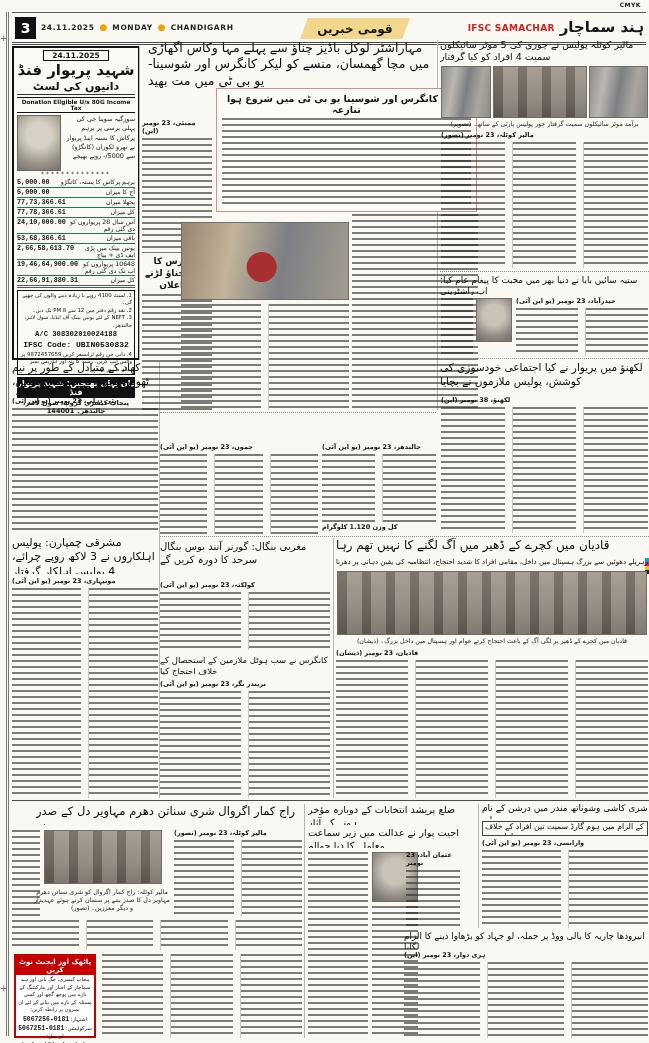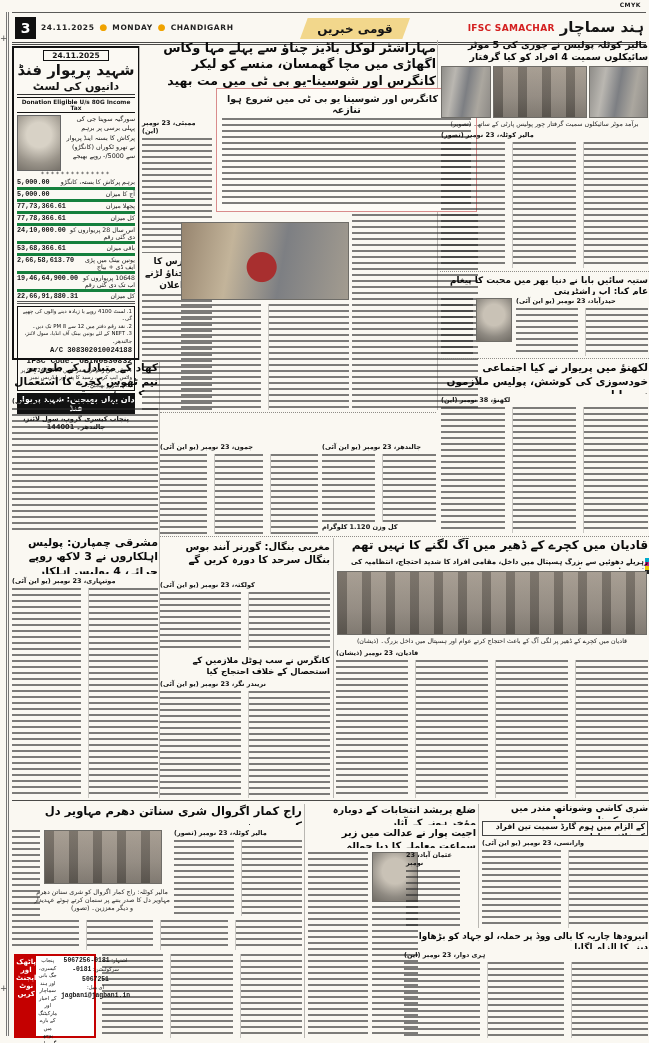--- a/index.html
+++ b/index.html
@@ -1,21 +1,21 @@
 <!DOCTYPE html>
 <html><head>
 <meta charset="utf-8">
 <style>
   html,body{margin:0;padding:0;background:#e8e6e0}
   .page{position:relative;width:649px;height:1043px;background:#faf8f2;overflow:hidden;
         font-family:"DejaVu Sans",sans-serif;color:#141414}
   .page *{box-sizing:border-box}
   .abs{position:absolute}
   
-  .hl{direction:rtl;font-weight:bold;text-align:right;line-height:1.3;color:#0a0a0a;overflow:hidden}
+  .hl{direction:rtl;font-weight:normal;text-align:left;line-height:1.3;color:#0a0a0a;overflow:hidden}
   
   .tx{background:repeating-linear-gradient(180deg, rgba(40,40,40,.60) 0 2px, transparent 2px 6px)}
   .s{position:absolute;display:flex;flex-direction:column}
   .g{flex:1}
   .cols{display:flex;gap:7px;flex:1}
   .cols>div{flex:1}
   .cols>div+div{border-left:1px solid #c9c7c2}
   .dl{direction:rtl;font-size:6.5px;font-weight:bold;text-align:left;margin-bottom:2px;line-height:1.2}
   .xh{direction:rtl;font-weight:bold;text-align:center;font-size:9px;line-height:1.3;margin:3px 0}
   .cap{direction:rtl;font-size:6.3px;text-align:center;line-height:1.3;color:#1c1c1c;overflow:hidden}
@@ -60,37 +60,37 @@
   .don-t2{direction:rtl;text-align:center;font-weight:bold;font-size:11px;line-height:1.2;
           border-bottom:1px solid #333;padding-bottom:1px}
   .don-bar{font-size:5.8px;font-weight:bold;text-align:center;border-top:1px solid #111;
            border-bottom:1px solid #111;margin:2px 0;padding:1px 0}
   .don-row{display:flex;gap:3px}
   .don-photo{width:44px;height:56px;border:1px solid #666;flex:none;
              background:radial-gradient(circle at 50% 35%,#d8d2c6 0 30%,#9a948a 70%,#77726a 100%)}
   .don-txt{direction:rtl;font-size:6.4px;line-height:1.45;text-align:right}
   .stars{text-align:center;font-size:6px;letter-spacing:2px;line-height:1.1;color:#222}
   .led{display:flex;justify-content:space-between;align-items:baseline;
-       border-bottom:3px solid #15803d;padding:.5px 0}
+       border-bottom:1px solid #15803d;padding:.5px 0}
   .led .amt{font-family:"Liberation Mono",monospace;font-weight:bold;font-size:6.8px}
   .led .lbl{direction:rtl;font-size:6.2px}
   .led.total{border-bottom:3px double #555}
   .notes{border:1px solid #111;margin-top:2px;padding:1px 2px;direction:rtl;
          font-size:5.4px;line-height:1.4;text-align:right}
-  .neft{direction:ltr;font-weight:bold;font-size:7.2px;
+  .neft{direction:ltr;text-align:center;font-weight:bold;font-size:7.2px;
         font-family:"Liberation Mono",monospace}
   .sendbar{background:#111;color:#fff;direction:rtl;text-align:center;font-weight:bold;
            font-size:8px;padding:1.5px 0;margin-top:2px}
   .addr{direction:rtl;text-align:center;font-weight:bold;font-size:6.6px;margin-top:1px}
   .leadbox{position:absolute;border:1.5px solid #d98c8c;background:#fdfbf6;
            padding:4px 5px;display:flex;flex-direction:column}
   .kick{direction:rtl;font-weight:bold;text-align:center;font-size:9.5px;margin-bottom:3px}
   
   .redbox{position:absolute;left:14px;top:954px;width:82px;height:84px;border:2px solid #c40000;
-          background:#fff;display:flex;flex-direction:row}
+          background:#fff;display:flex;flex-direction:column}
   .red-t{background:#c40000;color:#fff;direction:rtl;text-align:center;font-weight:bold;
          font-size:7px;padding:1.5px 0}
   .red-b{direction:rtl;font-size:5.2px;line-height:1.45;text-align:center;padding:1px 2px}
   .red-ph{direction:ltr;font-weight:bold;font-size:6.4px;font-family:"Liberation Mono",monospace}
   .boxed2{border:1px solid #444;padding:0 2px}
 </style>
 </head>
 <body>
 
 <div class="page">

